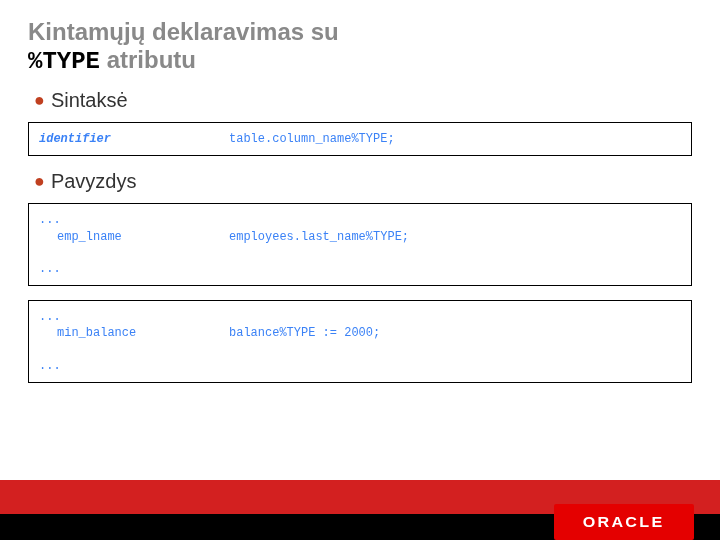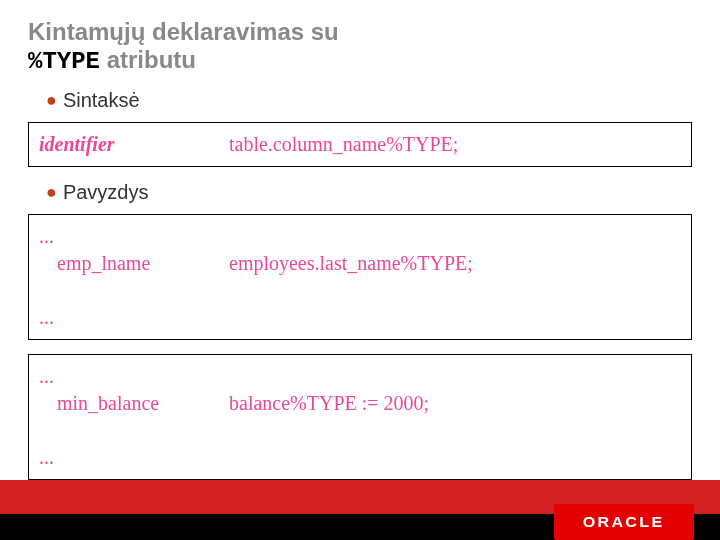--- a/index.html
+++ b/index.html
@@ -22,36 +22,36 @@
     margin-bottom: 14px;
   }
   .title .code {
     font-family: "Courier New", Courier, monospace;
     color: #000000;
     font-weight: bold;
   }
   .bullet {
     font-size: 20px;
     color: #333333;
-    margin: 10px 0 10px 18px;
+    margin: 10px 0 10px 6px;
   }
   .bullet .dot {
     color: #c04020;
     font-size: 18px;
     margin-right: 6px;
     vertical-align: 1px;
   }
   .codebox {
     border: 1px solid #000000;
     background: #ffffff;
     padding: 8px 10px;
     margin: 4px 0 14px 0;
-    font-family: Liberation Serif, serif;
-    font-size: 20px;
-    color: #ec4899;
+    font-family: Liberation Mono, monospace;
+    font-size: 12px;
+    color: #3b82f6;
     white-space: pre;
     line-height: 1.35;
   }
   .codebox .ital { font-style: italic; font-weight: bold; }
   .row { display: flex; }
   .col-l { width: 190px; flex-shrink: 0; }
   .col-r { flex: 1; }
   .indent { padding-left: 18px; }
   .footer {
     position: absolute;

